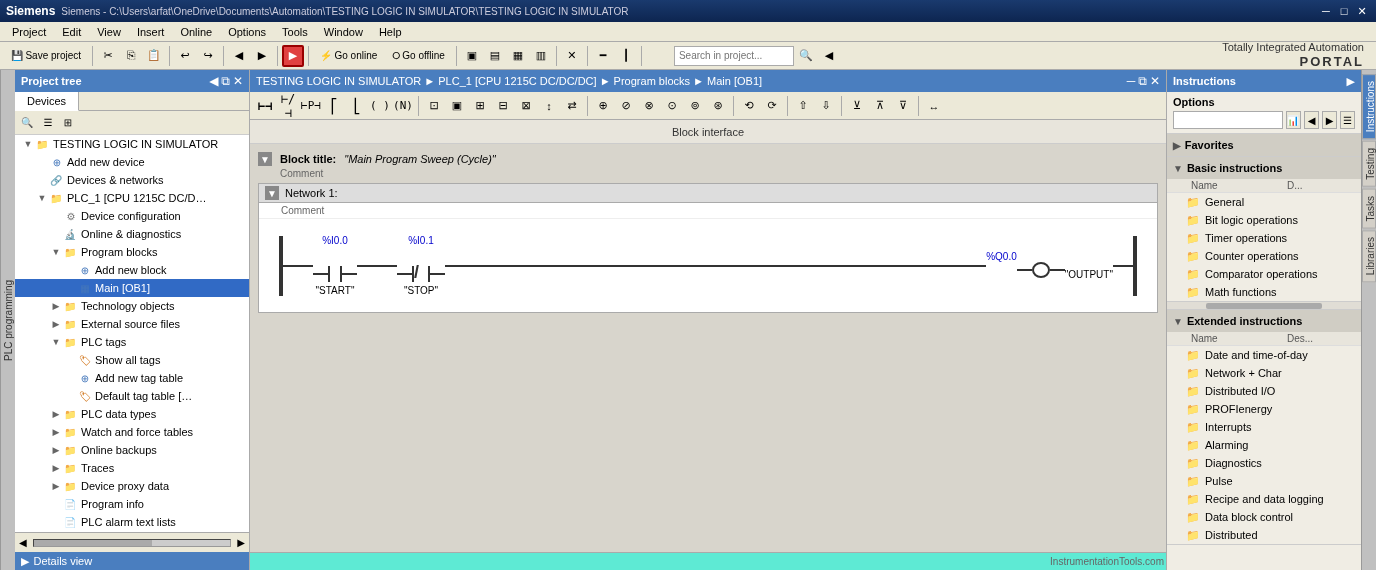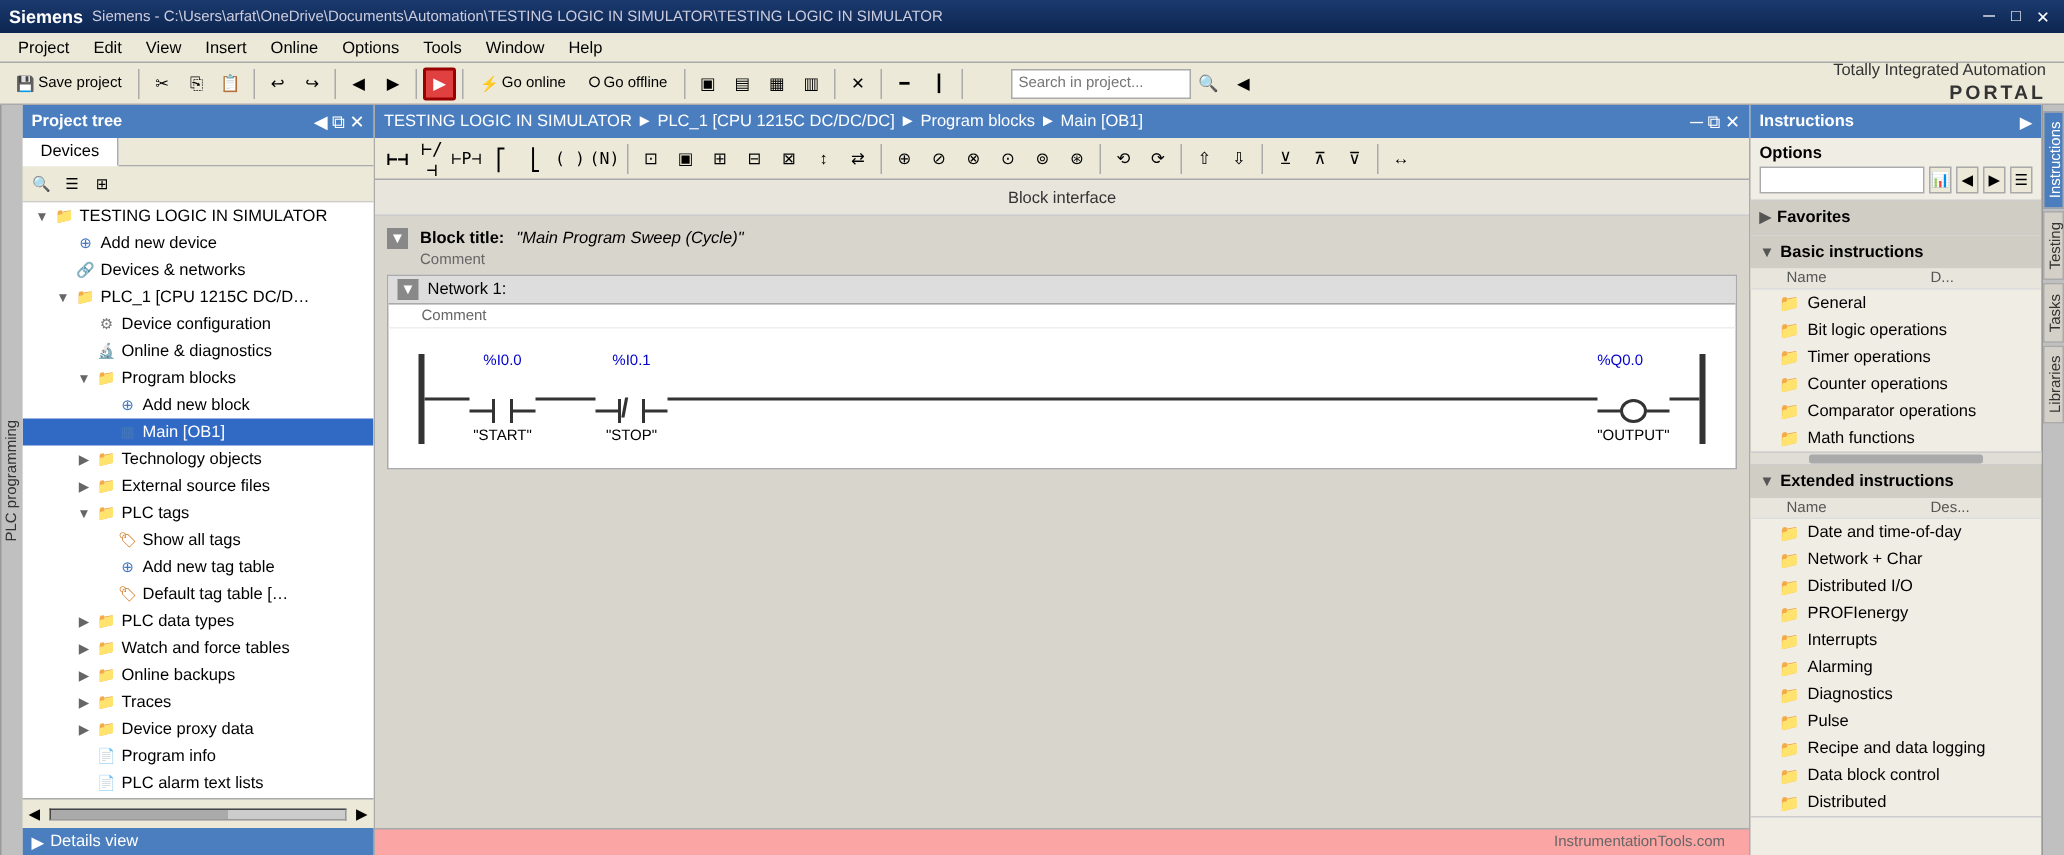--- a/index.html
+++ b/index.html
@@ -270,27 +270,27 @@
     .network-title { font-size: 11px; font-weight: normal; }
     .network-comment { font-size: 10px; color: #666; padding: 2px 22px; border-bottom: 1px solid #eee; }
 
     .ladder-canvas {
       padding: 16px 20px;
       position: relative;
     }
 
     
     #status-bar {
-      background: #fca5a5;
+      background: #5eead4;
       height: 18px;
       display: flex;
       align-items: center;
       justify-content: space-between;
       border-top: 1px solid #aaa;
-      padding: 0 16px;
+      padding: 0 2px;
       font-size: 10px;
     }
     .details-header {
       background: #4a7ebf;
       color: white;
       height: 18px;
       display: flex;
       align-items: center;
       padding: 0 6px;
       font-size: 11px;
@@ -422,22 +422,22 @@
       content: '/';
       position: absolute;
       top: -4px; left: 0;
       font-size: 18px;
       color: #333;
       font-weight: bold;
     }
 
     .coil-container {
       display: flex;
-      flex-direction: column;
-      align-items: flex-start;
+      flex-direction: row;
+      align-items: flex-end;
     }
     .coil-symbol {
       display: flex;
       align-items: center;
       height: 20px;
     }
     .coil-body {
       width: 18px; height: 16px;
       border: 2px solid #333;
       border-radius: 50%;

